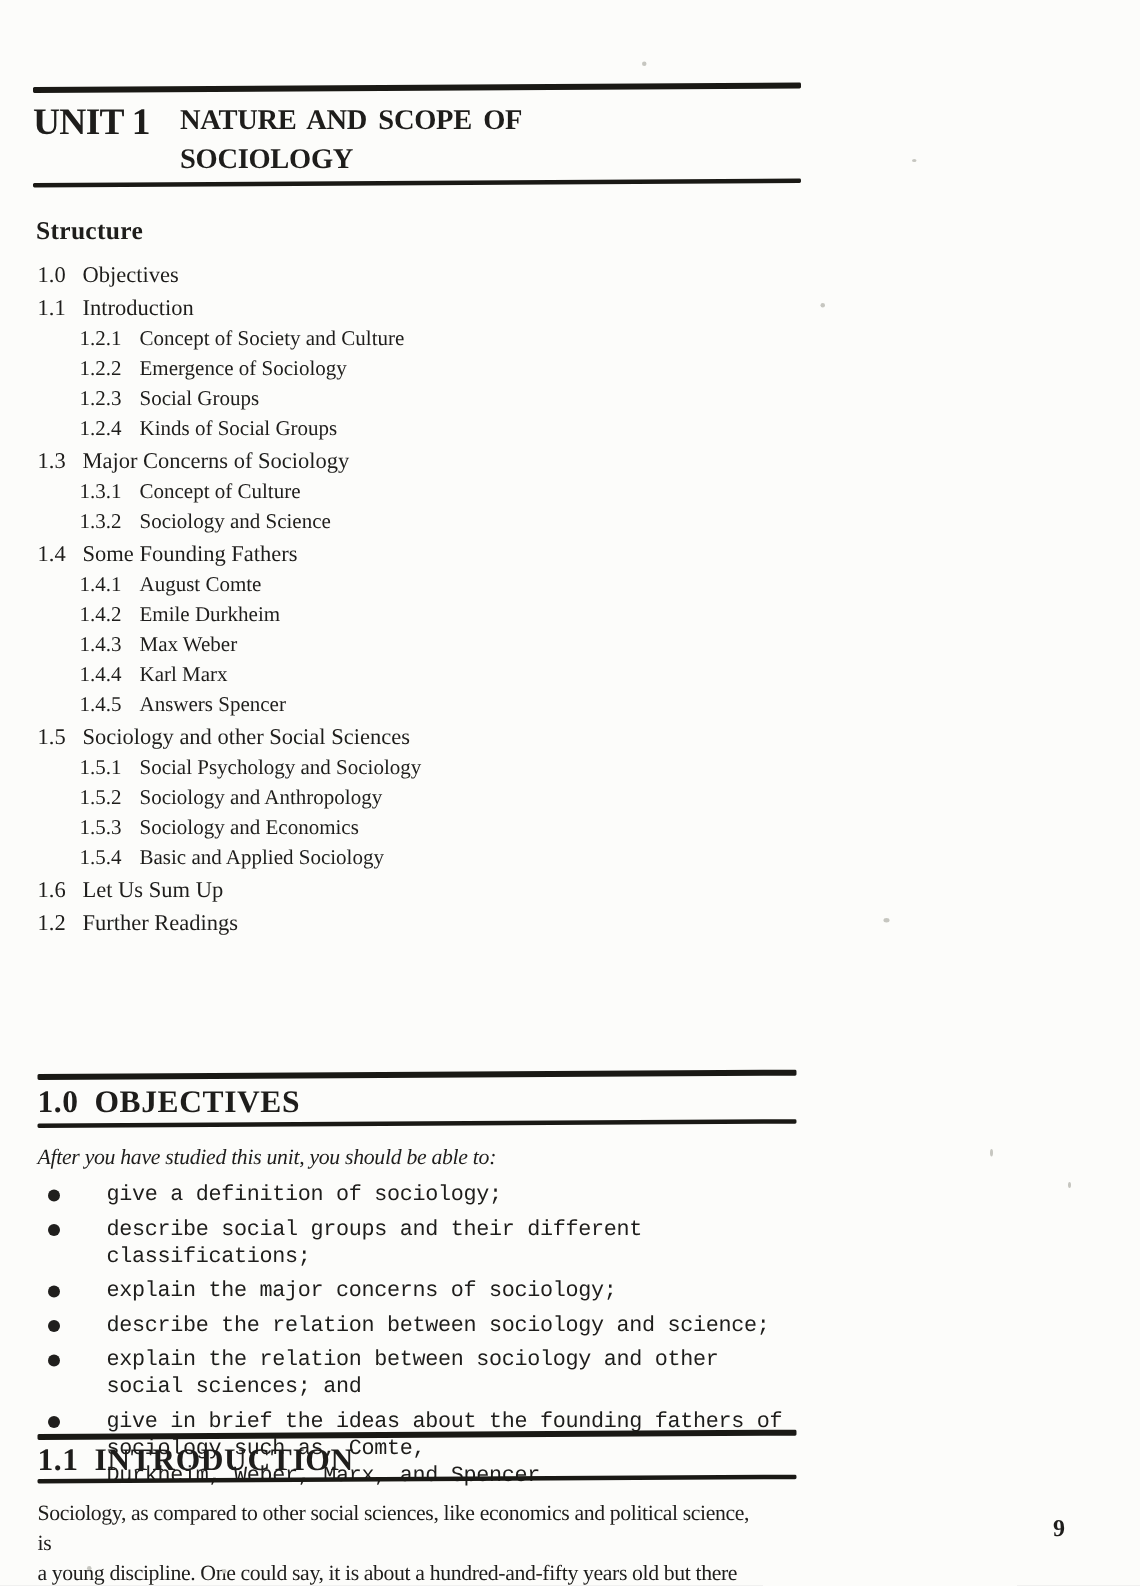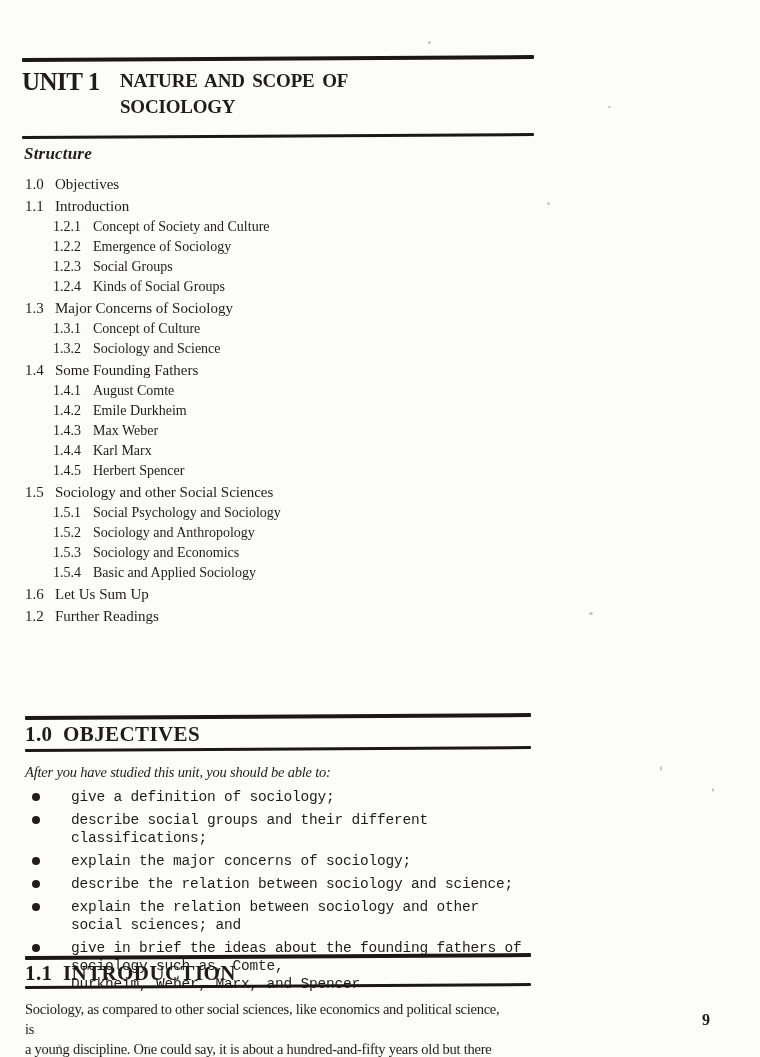--- a/index.html
+++ b/index.html
@@ -9,21 +9,21 @@
     background:#fcfcfa;
     font-family:"Liberation Serif",serif;
     color:#1e1d1b;
     overflow:hidden;
   }
   .rule{background:#1a1915;height:3px;transform:rotate(-0.33deg);transform-origin:left center;border-radius:1px;}
   .rule.thick{height:4px;}
 
   
   .unit-header{position:absolute;left:22px;top:58px;width:512px;}
-  .unit-title-row{display:flex;padding:6px 0 16px;}
+  .unit-title-row{display:flex;padding:6px 0 2px;}
   .unit-no{flex:none;width:98px;font-weight:bold;font-size:25px;letter-spacing:-0.5px;}
   .unit-title-lines{font-weight:bold;font-size:19px;line-height:26px;letter-spacing:-0.2px;word-spacing:3px;white-space:pre-line;}
 
   
   .structure-heading{position:absolute;left:24px;top:144px;font-size:17px;font-weight:bold;letter-spacing:0.2px;}
 
   
   .toc{position:absolute;left:25px;top:176px;width:505px;}
   .toc-row{display:flex;line-height:17px;margin-bottom:3px;font-size:15px;}
   .toc-row.main:not(:first-child){margin-top:5px;}
@@ -57,21 +57,21 @@
 
   <header class="unit-header">
     <div class="rule thick"></div>
     <div class="unit-title-row">
       <div class="unit-no">UNIT 1</div>
       <div class="unit-title-lines"><span>NATURE AND SCOPE OF</span><br><span>SOCIOLOGY</span></div>
     </div>
     <div class="rule"></div>
   </header>
 
-  <h2 class="structure-heading" style="margin:0;font-style:italic;">Structure</h2>
+  <h2 class="structure-heading" style="margin:0;">Structure</h2>
 
   <nav class="toc">
   <div class="toc-row main">
     <span class="toc-no">1.0</span>
     <span class="toc-label">Objectives</span>
   </div>
 
   <div class="toc-row main">
     <span class="toc-no">1.1</span>
     <span class="toc-label">Introduction</span>
@@ -133,21 +133,21 @@
     <span class="toc-label">Max Weber</span>
   </div>
 
   <div class="toc-row sub">
     <span class="toc-no">1.4.4</span>
     <span class="toc-label">Karl Marx</span>
   </div>
 
   <div class="toc-row sub">
     <span class="toc-no">1.4.5</span>
-    <span class="toc-label">Herbert Spencer</span>
+    <span class="toc-label">Answers Spencer</span>
   </div>
 
   <div class="toc-row main">
     <span class="toc-no">1.5</span>
     <span class="toc-label">Sociology and other Social Sciences</span>
   </div>
 
   <div class="toc-row sub">
     <span class="toc-no">1.5.1</span>
     <span class="toc-label">Social Psychology and Sociology</span>

